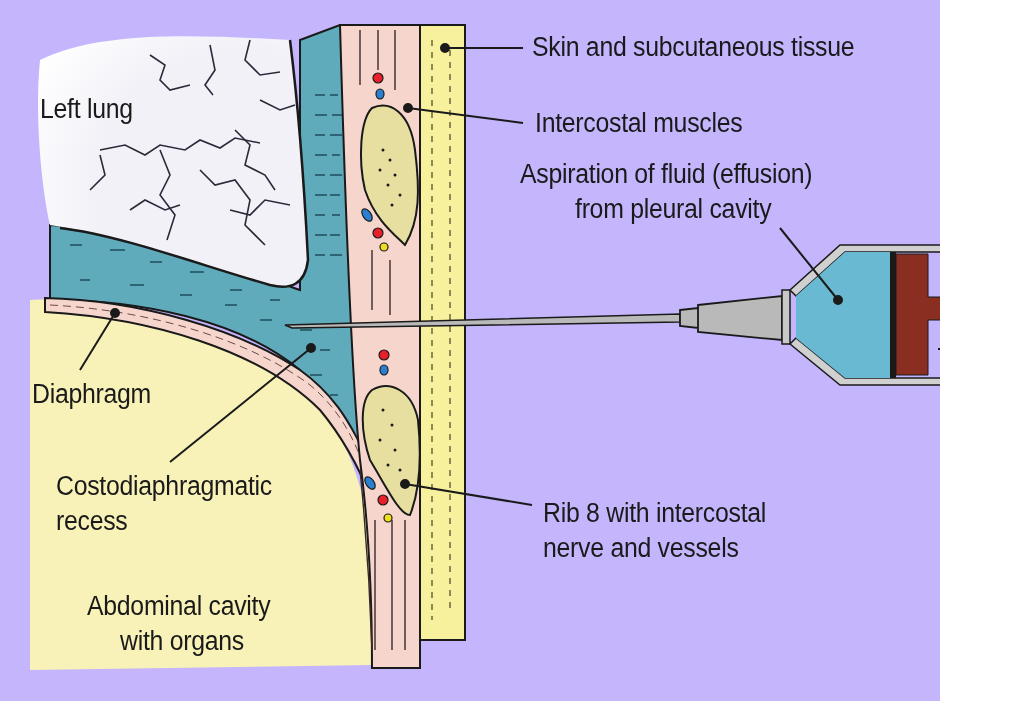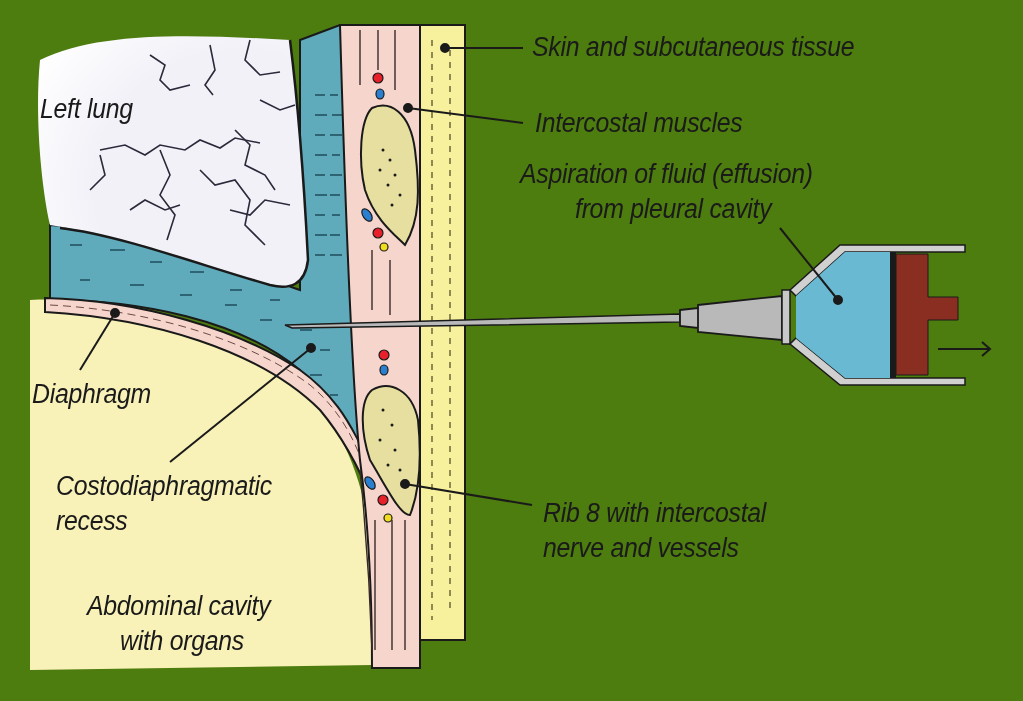--- a/index.html
+++ b/index.html
@@ -1,16 +1,16 @@
 <!DOCTYPE html>
 <html><head>
 <meta charset="utf-8">
 <style>
   html, body { margin: 0; padding: 0; background: #ffffff; }
-  #stage { position: relative; width: 1023px; height: 701px; overflow: hidden; background: #4d7c0f; font-style: italic; }
+  #stage { position: relative; width: 940px; height: 701px; overflow: hidden; background: #c4b5fd; }
   svg { position: absolute; left: 0; top: 0; }
   .lbl { position: absolute; font-family: "Liberation Sans", sans-serif; font-size: 27px; color: #1a1a1a; line-height: 33px; white-space: nowrap; letter-spacing: -0.3px; transform: scaleX(0.92); transform-origin: left top; }
 </style>
 </head>
 <body>
 
 <div id="stage">
 <svg width="1023" height="701" viewBox="0 0 1023 701">
   <defs>
     <radialGradient id="lungFade" cx="0.75" cy="0.6" r="0.9">

